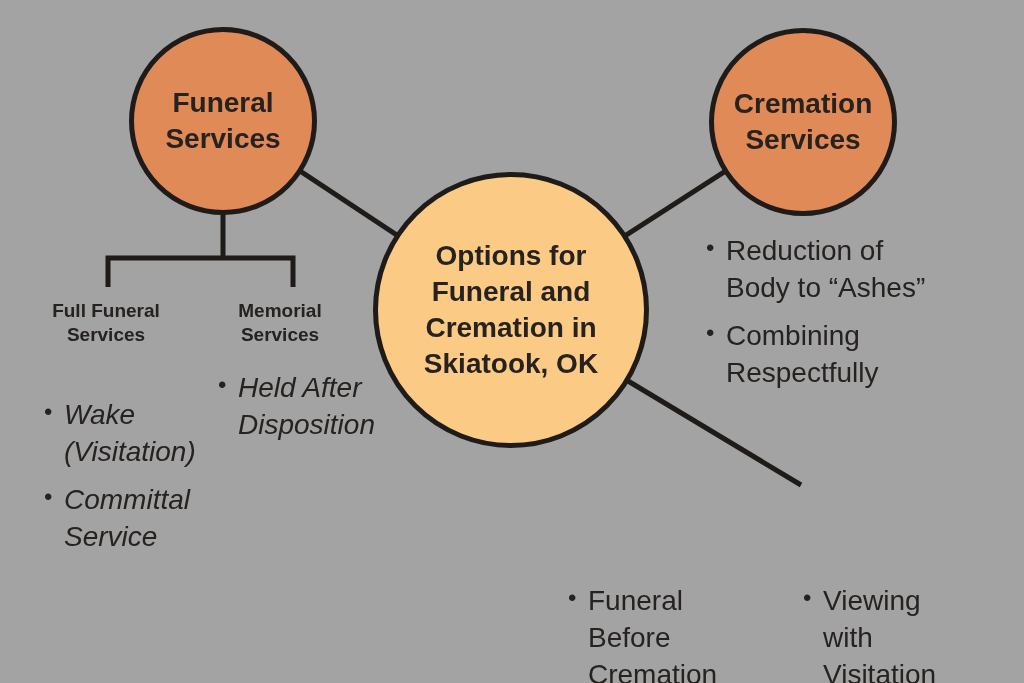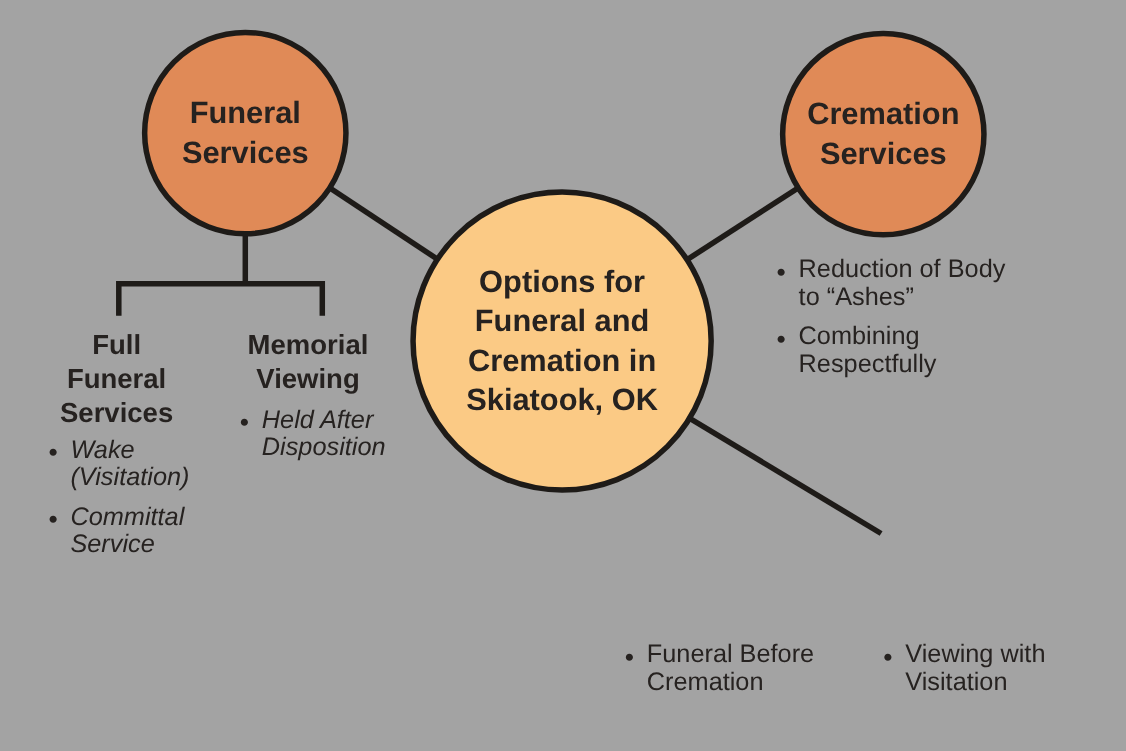--- a/index.html
+++ b/index.html
@@ -33,39 +33,39 @@
   .node-combining{left:707px;top:392px;}
   .node-center{
     left:373px;top:172px;width:276px;height:276px;
     background:#FBCA85;
   }
   .node-center .clabel{width:220px;}
   .node-sm .clabel{width:155px;}
   .heading{
     position:absolute;
     font-weight:bold;
-    font-size:25px;
+    font-size:19px;
     line-height:1.24;
     text-align:center;
   }
   .heading-full{left:45px;top:299px;width:122px;}
   .heading-memorial{left:219px;top:299px;width:122px;}
   .bullets{position:absolute;display:flex;flex-direction:column;gap:11px;}
   .bullets-full{left:44px;top:396px;}
   .bullets-memorial{left:218px;top:369px;}
   .bullets-cremation{left:706px;top:232px;}
   .bullet-combining-left{position:absolute;left:568px;top:582px;}
   .bullet-combining-right{position:absolute;left:803px;top:582px;}
   .bullet{display:flex;align-items:flex-start;}
   .dot{
     width:20px;flex:0 0 20px;
     font-size:24px;line-height:31px;
   }
   .btxt{
-    font-size:23px;line-height:25px;
+    font-size:28px;line-height:37px;
   }
   .w-135{width:135px;font-style:italic;}
   .w-200{width:200px;}
   .w-175{width:175px;}
   .w-150{width:150px;}
 </style>
 </head>
 <body>
 
 <div class="canvas">
@@ -96,21 +96,21 @@
     <div class="bullet">
       <span class="dot">•</span>
       <span class="btxt w-135">Wake (Visitation)</span>
     </div>
     <div class="bullet">
       <span class="dot">•</span>
       <span class="btxt w-135">Committal Service</span>
     </div>
   </div>
 
-  <div class="heading heading-memorial">Memorial Viewing</div>
+  <div class="heading heading-memorial">Memorial Services</div>
 
   <div class="bullets bullets-memorial">
     <div class="bullet">
       <span class="dot">•</span>
       <span class="btxt w-135">Held After Disposition</span>
     </div>
   </div>
 
   <div class="bullets bullets-cremation">
     <div class="bullet">

